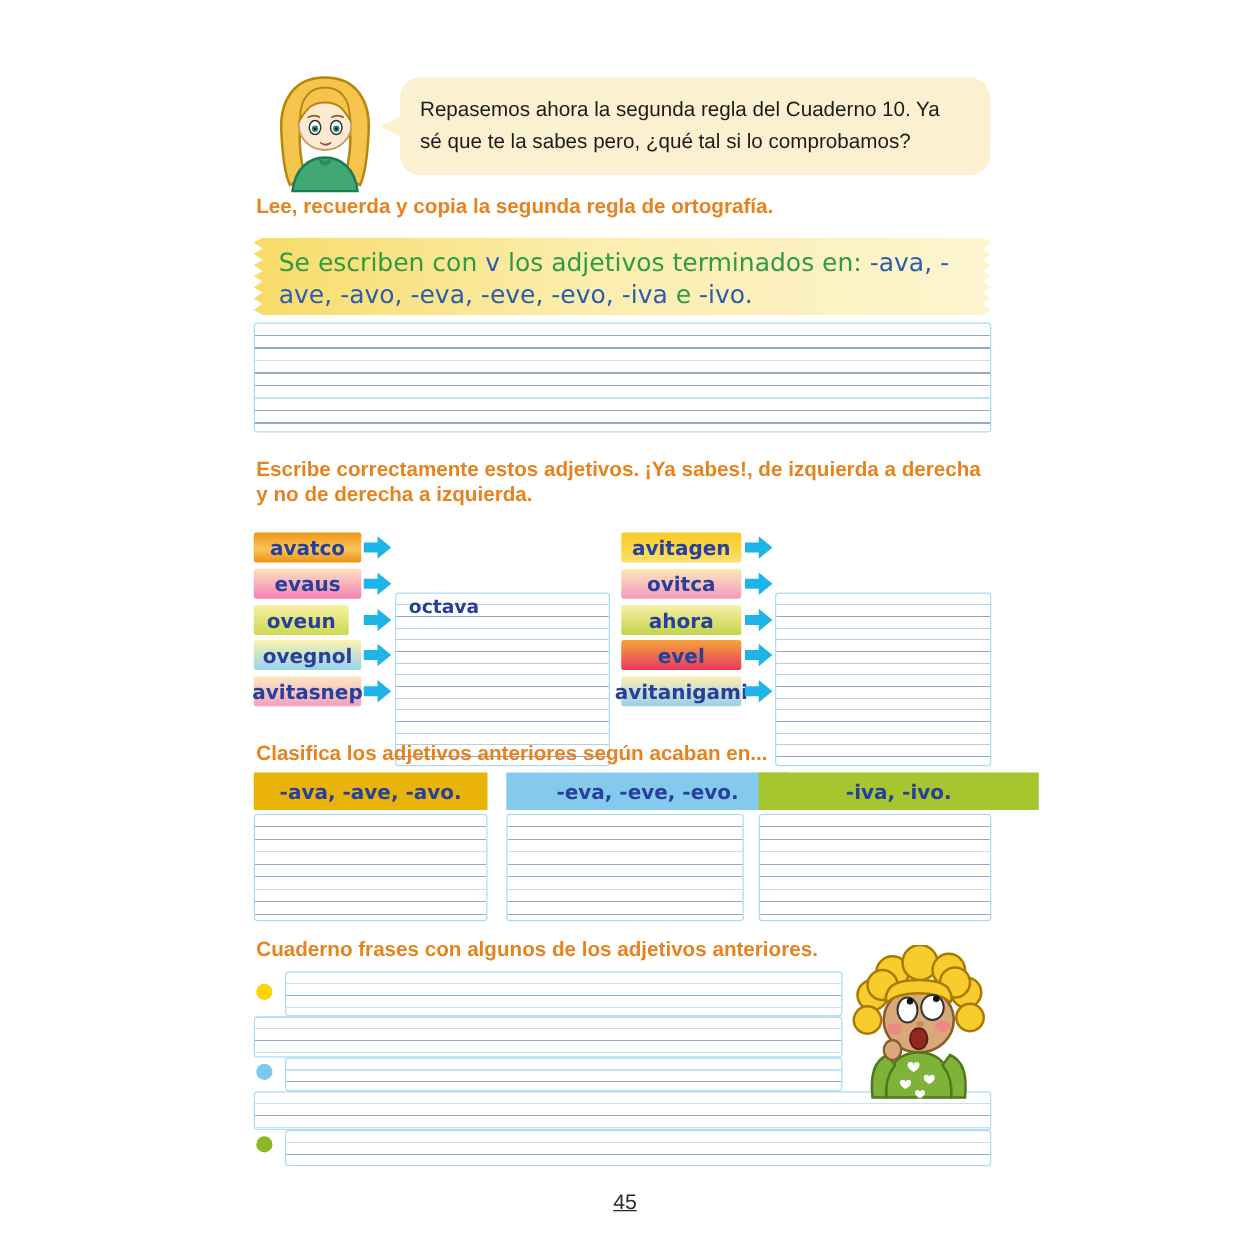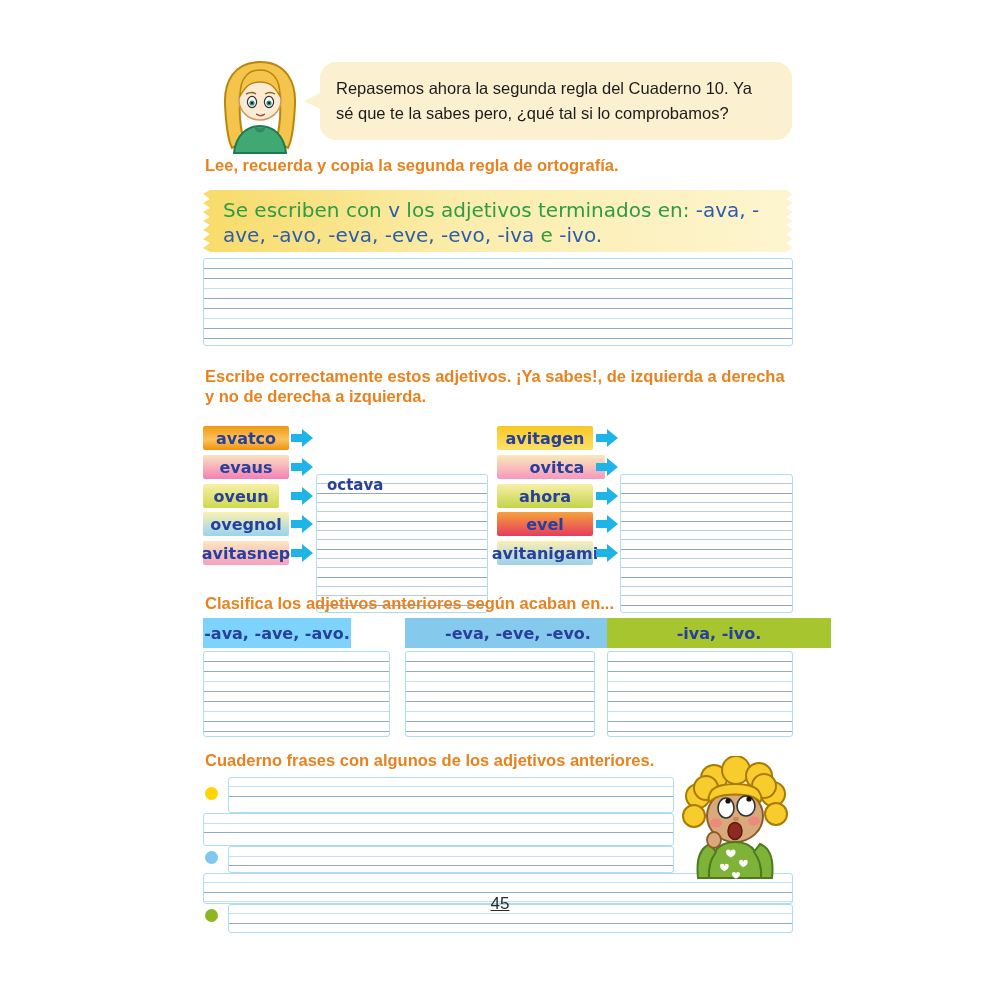--- a/index.html
+++ b/index.html
@@ -122,21 +122,21 @@
       <svg class="arrow-ic" width="24" height="20" viewBox="0 0 24 20">
         <path d="M1 6 h11 v-5 l11 9 -11 9 v-5 h-11 z" fill="#1FB4E8"></path>
       </svg>
     </div>
 
   <div class="abs lined linesAns" style="left:316px;top:426px;width:172px;height:139px;">
     <span class="answer-word">octava</span>
   </div>
 
   <div class="abs chip" style="left: 497px; top: 426px; width: 96px; background: linear-gradient(rgb(247, 201, 35), rgb(251, 224, 106));">avitagen</div>
-  <div class="abs chip" style="left: 497px; top: 455px; width: 96px; background: linear-gradient(rgb(251, 233, 185), rgb(245, 152, 190)); padding-left: 12px;">ovitca</div>
+  <div class="abs chip" style="left: 497px; top: 455px; width: 96px; background: linear-gradient(rgb(251, 233, 185), rgb(245, 152, 190));">ovitca</div>
   <div class="abs chip" style="left: 497px; top: 484px; width: 96px; background: linear-gradient(rgb(248, 239, 168), rgb(195, 212, 74));">ahora</div>
   <div class="abs chip" style="left: 497px; top: 512px; width: 96px; background: linear-gradient(rgb(245, 163, 59), rgb(231, 59, 94));">evel</div>
   <div class="abs chip" style="left: 497px; top: 541px; width: 96px; background: linear-gradient(rgb(251, 239, 178), rgb(155, 208, 236));">avitanigami</div>
 
   <div class="abs" style="left:595px;top:428px;">
       <svg class="arrow-ic" width="24" height="20" viewBox="0 0 24 20">
         <path d="M1 6 h11 v-5 l11 9 -11 9 v-5 h-11 z" fill="#1FB4E8"></path>
       </svg>
     </div>
   <div class="abs" style="left:595px;top:457px;">
@@ -157,21 +157,21 @@
   <div class="abs" style="left:595px;top:543px;">
       <svg class="arrow-ic" width="24" height="20" viewBox="0 0 24 20">
         <path d="M1 6 h11 v-5 l11 9 -11 9 v-5 h-11 z" fill="#1FB4E8"></path>
       </svg>
     </div>
 
   <div class="abs lined linesAns" style="left:620px;top:426px;width:173px;height:139px;"></div>
 
   <div class="abs heading" style="left:205px;top:593px;width:620px;">Clasifica los adjetivos anteriores según acaban en...</div>
 
-  <div class="abs clhead" style="left: 203px; top: 618px; width: 148px; background: #7dd3fc;">-ava, -ave, -avo.</div>
+  <div class="abs clhead" style="left: 203px; top: 618px; width: 187px; background: #eab308;">-ava, -ave, -avo.</div>
   <div class="abs clhead" style="left: 405px; top: 618px; width: 226px; background: rgb(133, 201, 236);">-eva, -eve, -evo.</div>
   <div class="abs clhead" style="left: 607px; top: 618px; width: 224px; background: rgb(166, 197, 47);">-iva, -ivo.</div>
 
   <div class="abs lined lines3" style="left:203px;top:651px;width:187px;height:86px;"></div>
   <div class="abs lined lines3" style="left:405px;top:651px;width:190px;height:86px;"></div>
   <div class="abs lined lines3" style="left:607px;top:651px;width:186px;height:86px;"></div>
 
   <div class="abs heading" style="left:205px;top:750px;width:620px;">Cuaderno frases con algunos de los adjetivos anteriores.</div>
 
   <div class="abs bullet" style="left: 205px; top: 787px; background: rgb(255, 212, 0);"></div>
@@ -214,15 +214,15 @@
         <path d="M63,106 a2.2,2.2 0 0 1 4.4,0 a2.2,2.2 0 0 1 4.4,0 q0,2.8 -4.4,5.2 q-4.4,-2.4 -4.4,-5.2 Z"></path>
         <path d="M44,110 a2.2,2.2 0 0 1 4.4,0 a2.2,2.2 0 0 1 4.4,0 q0,2.8 -4.4,5.2 q-4.4,-2.4 -4.4,-5.2 Z"></path>
         <path d="M56,118 a2,2 0 0 1 4,0 a2,2 0 0 1 4,0 q0,2.6 -4,4.8 q-4,-2.2 -4,-4.8 Z"></path>
       </g>
       <path d="M22,122 C20,104 24,92 34,88 L40,96 C34,104 32,112 33,122 Z" fill="#7FB239" stroke="#4E7A1E" stroke-width="2"></path>
       <path d="M96,122 C98,104 94,92 84,88 L78,96 C84,104 86,112 85,122 Z" fill="#7FB239" stroke="#4E7A1E" stroke-width="2"></path>
       <ellipse cx="38" cy="84" rx="7" ry="8" fill="#D9A97B" stroke="#8B5A2B" stroke-width="1.8"></ellipse>
     </svg>
   </div>
 
-  <div class="abs pagenum" style="left:0;top:894px;text-decoration:underline;">45</div>
+  <div class="abs pagenum" style="left:0;top:952px;text-decoration:underline;">45</div>
 
 </div>
 
 </body></html>

